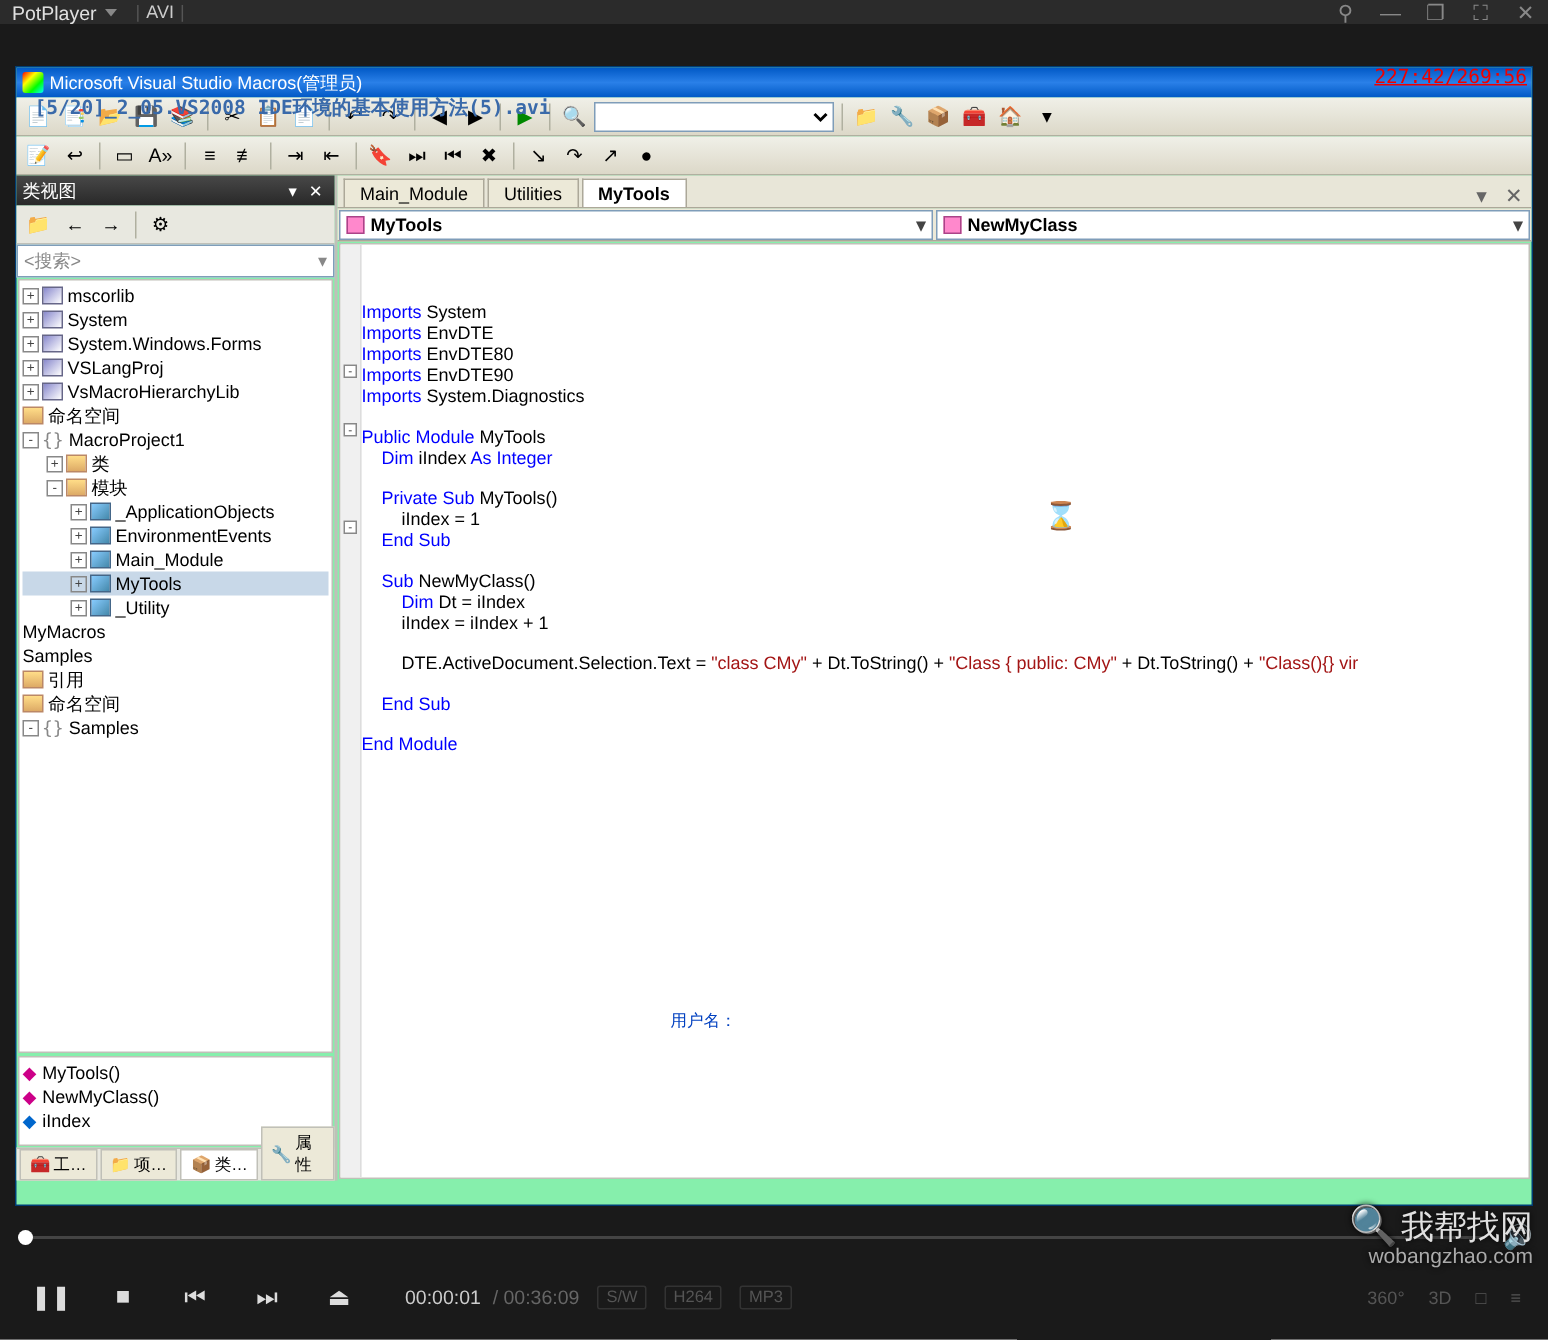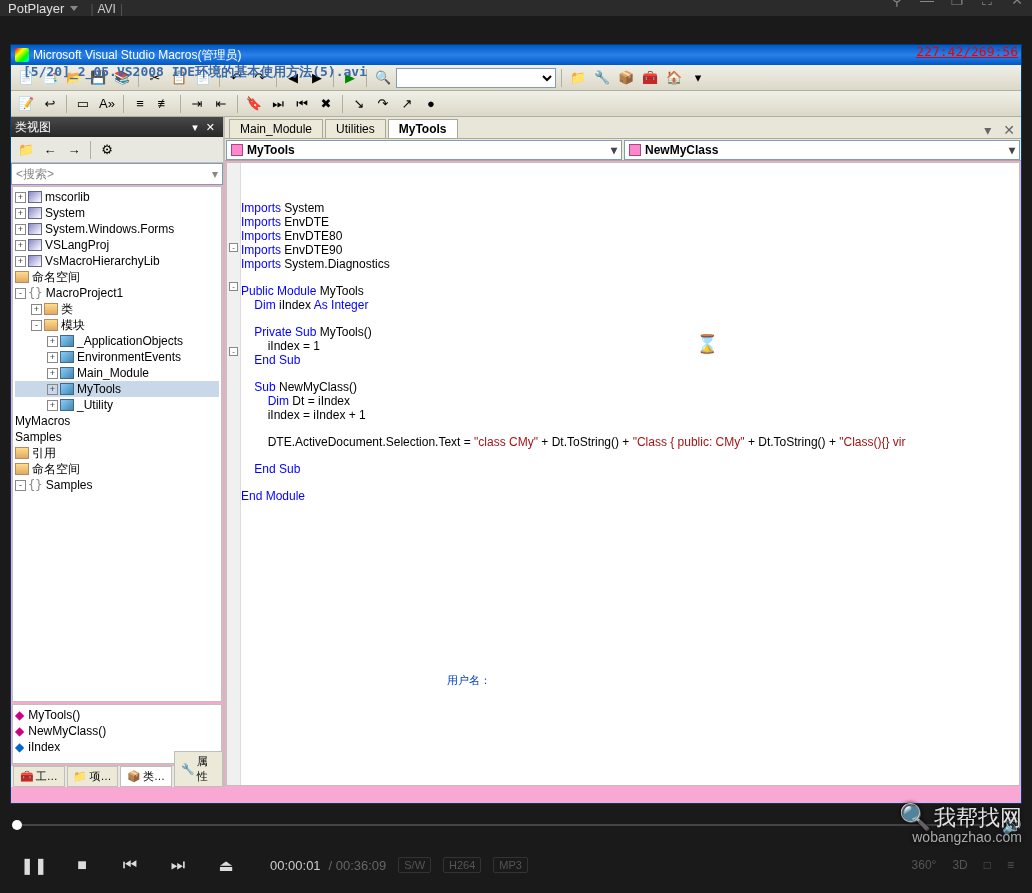--- a/index.html
+++ b/index.html
@@ -1,27 +1,27 @@
 <!DOCTYPE html>
 <html><head>
 <meta charset="utf-8">
 <style>
 * { margin: 0; padding: 0; box-sizing: border-box; font-family: "Microsoft YaHei", "SimSun", Arial, sans-serif; }
 body { width: 1032px; height: 893px; background: #1a1a1a; overflow: hidden; position: relative; }
 
 
-.pot-titlebar { height: 16px; background: #2b2b2b; display: flex; align-items: flex-end; color: #ccc; font-size: 12px; }
+.pot-titlebar { height: 16px; background: #2b2b2b; display: flex; align-items: center; color: #ccc; font-size: 12px; }
 .pot-logo { padding: 0 8px; color: #e0e0e0; font-size: 13px; display: flex; align-items: center; }
 .pot-logo::after { content: ""; width: 0; height: 0; border-left: 4px solid transparent; border-right: 4px solid transparent; border-top: 5px solid #888; margin-left: 6px; }
 .pot-sep { color: #555; margin: 0 4px; }
 .pot-spacer { flex: 1; }
 .pot-winbtn { width: 30px; height: 32px; display: flex; align-items: center; justify-content: center; color: #888; font-size: 14px; cursor: pointer; }
 
 
-.vs-window { position: absolute; left: 10px; top: 44px; width: 1012px; height: 760px; background: #f9a8d4; border: 1px solid #003c74; }
+.vs-window { position: absolute; left: 10px; top: 44px; width: 1012px; height: 760px; background: #86efac; border: 1px solid #003c74; }
 .vs-titlebar { height: 20px; background: linear-gradient(to bottom, #0058c5, #2a80e8, #0058c5); display: flex; align-items: center; color: #fff; font-size: 12px; font-family: "SimSun", monospace; padding: 0 4px; }
 .vs-titlebar .icon { width: 14px; height: 14px; background: linear-gradient(135deg,#f00,#ff0,#0f0,#0ff); margin-right: 4px; border-radius: 2px; }
 .vs-overlay-title { position: absolute; left: 12px; top: 18px; font-family: "SimSun", monospace; font-size: 13px; color: #3a6aaa; font-weight: bold; pointer-events: none; z-index: 5; }
 
 
 .vs-menubar { height: 20px; background: #e8e8e0; display: flex; align-items: center; font-size: 12px; font-family: "SimSun", sans-serif; border-bottom: 1px solid #c0c0b8; padding-left: 4px; }
 .vs-menubar span { padding: 2px 8px; cursor: pointer; }
 
 
 .vs-toolbar { height: 26px; background: linear-gradient(to bottom, #f0f0e8, #dcd8c8); border-bottom: 1px solid #b0b0a0; display: flex; align-items: center; padding: 0 4px; gap: 2px; }

